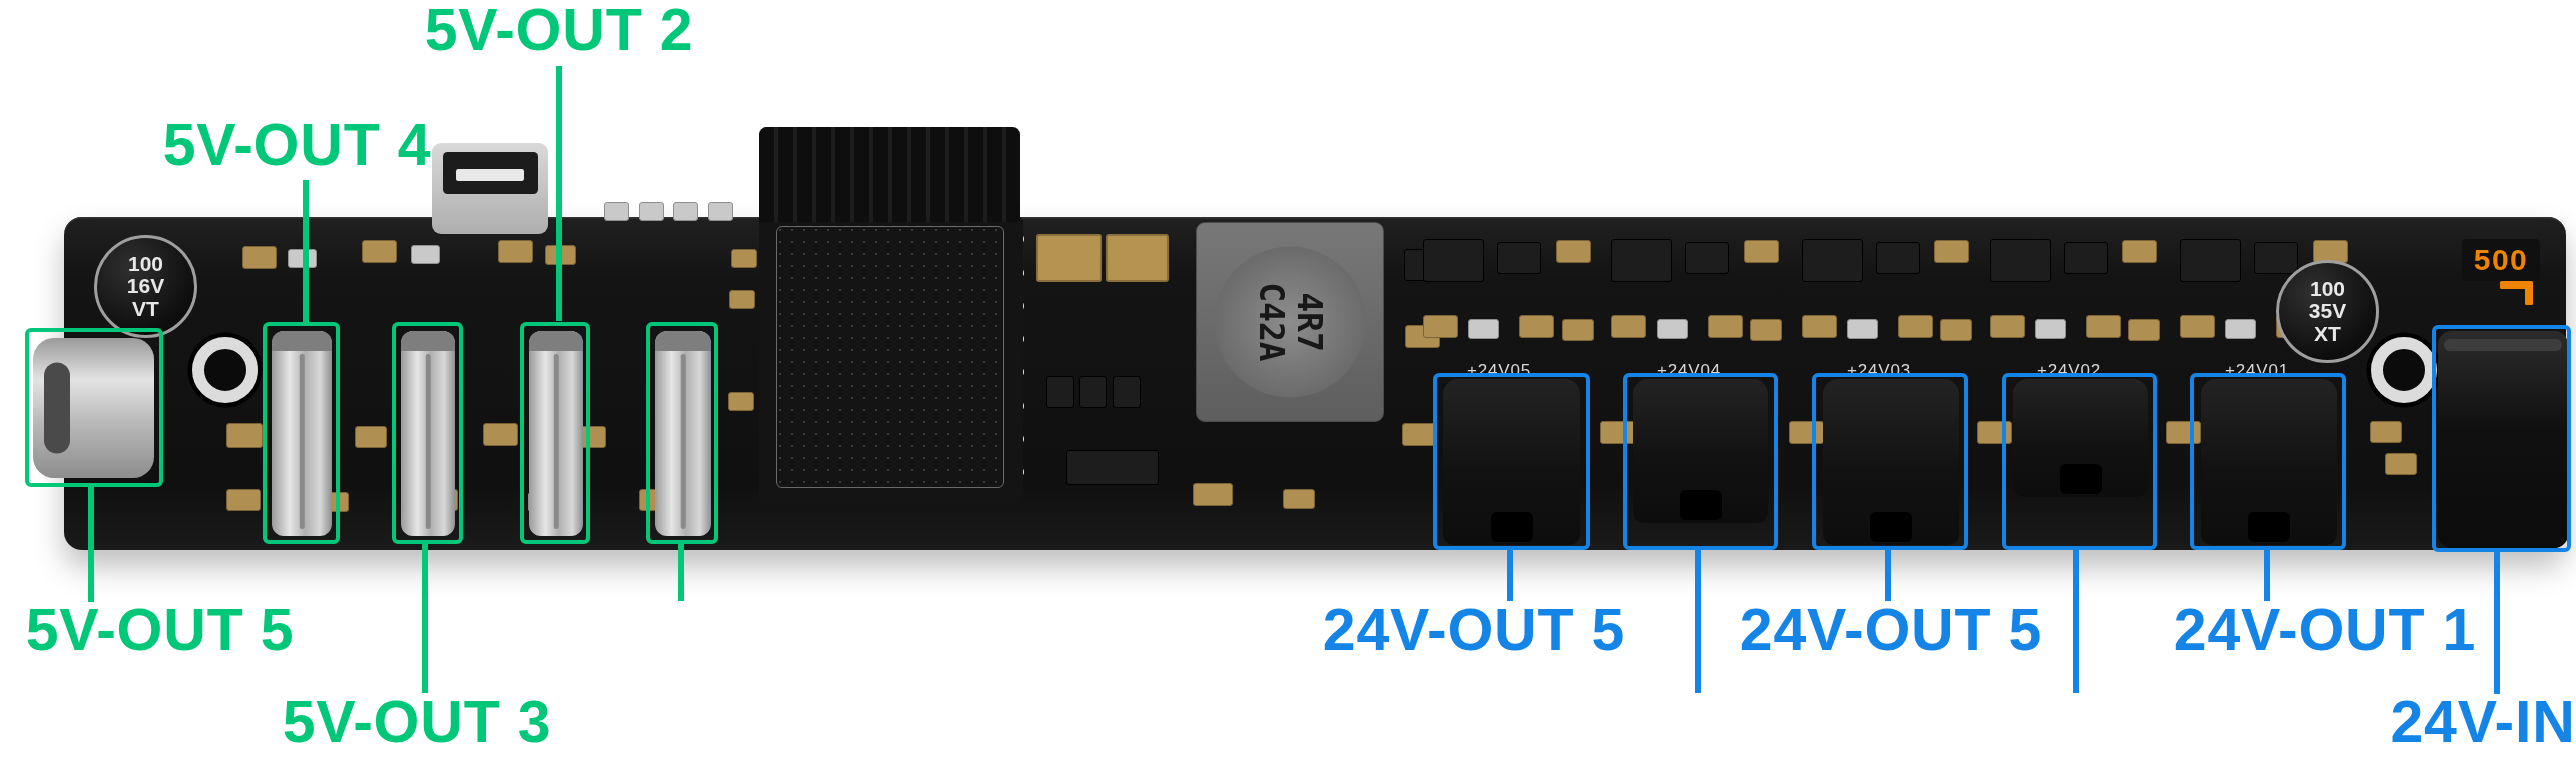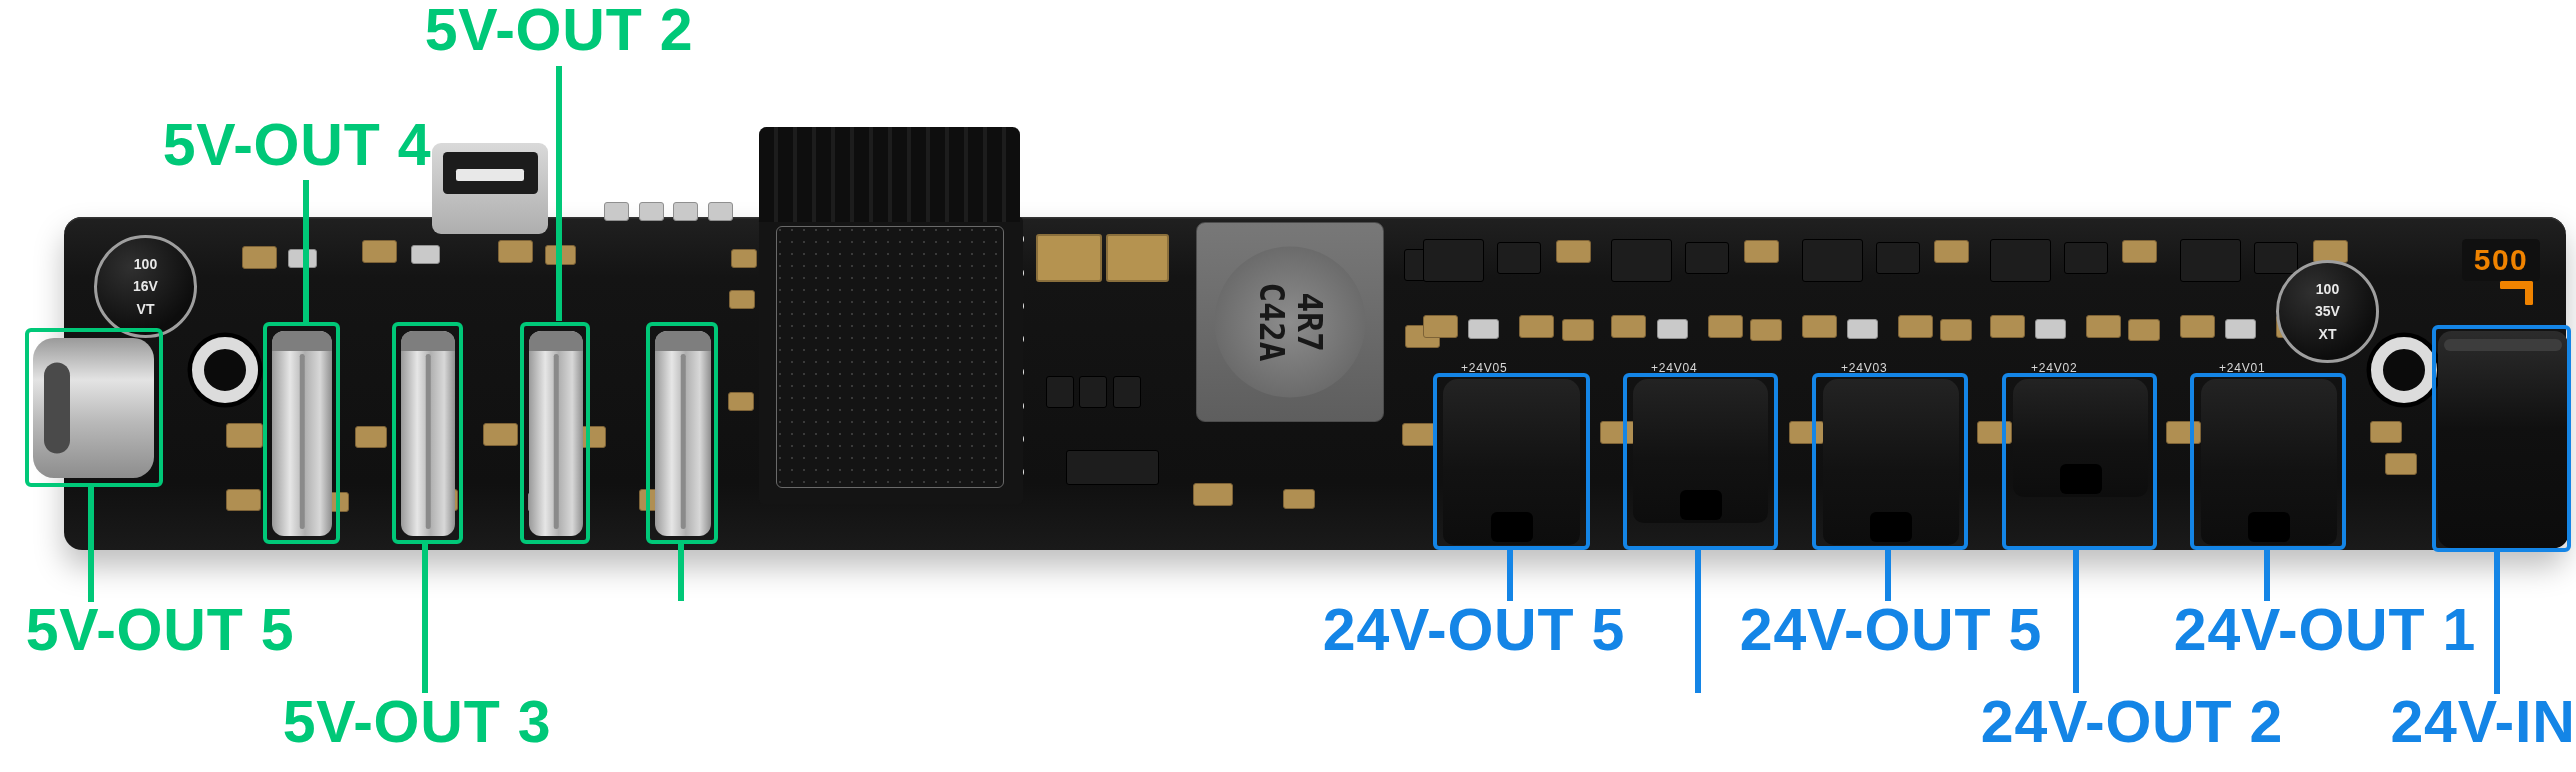--- a/index.html
+++ b/index.html
@@ -16,21 +16,21 @@
   .smd.i{background:#1d1d1d;border:1.5px solid #000;}
   .smd.s{background:#c9c9c9;border:1.5px solid #8f8f8f;}
   .smd.g{background:#b59350;border:2.3px solid #8a6f3c;}
   .smd.d{background:#e2e2e2;border-radius:50%;}
   .smd.o{background:#f08300;border-radius:1.5px;}
   .comp{position:absolute;z-index:3;}
   
   .cap{border-radius:50%;border:3.8px solid #9f9f9f;
        background:radial-gradient(circle at 35% 30%, #303030, #0d0d0d 72%);
        display:flex;flex-direction:column;align-items:center;justify-content:center;
-       color:#e8e8e8;font-size:14px;font-weight:bold;line-height:22.6px;text-align:center;}
+       color:#e8e8e8;font-size:21px;font-weight:bold;line-height:22.6px;text-align:center;}
   
   .mhole{border-radius:50%;background:#0b0b0b;border:12px solid #dcdcdc;box-shadow:0 0 0 4.5px #000;}
   
   .usbc{border-radius:21px;background:linear-gradient(180deg,#9a9a9a,#e3e3e3 30%,#b9b9b9 60%,#8d8d8d);}
   .usbc::after{content:"";position:absolute;left:10.6px;top:50%;transform:translateY(-50%);
        width:26px;height:91px;border-radius:13.6px;background:#4a4a4a;}
   
   .vconn{border-radius:12px;background:linear-gradient(90deg,#9a9a9a 0%,#e6e6e6 30%,#b0b0b0 55%,#d8d8d8 80%,#8f8f8f 100%);}
   .vconn::before{content:"";position:absolute;left:0;right:0;top:0;height:19.6px;border-radius:12px 12px 0 0;background:#7e7e7e;}
   .vconn::after{content:"";position:absolute;left:50%;transform:translateX(-50%);top:22.6px;bottom:7.5px;width:4.5px;background:#8a8a8a;border-radius:2.3px;}
@@ -48,21 +48,21 @@
   
   .ind{background:linear-gradient(180deg,#787878,#5e5e5e);border-radius:9px;border:1.5px solid #4c4c4c;}
   .ind::before{content:"";position:absolute;left:50%;top:50%;transform:translate(-50%,-50%);
         width:151px;height:151px;border-radius:50%;background:radial-gradient(#8d8d8d,#696969 75%);}
   .ind .txt{position:absolute;inset:0;display:flex;flex-direction:column;align-items:center;justify-content:center;
         transform:rotate(90deg);color:#181818;font-weight:bold;font-size:33px;line-height:38px;
         font-family:"DejaVu Sans Mono",monospace;}
   
   .jack{position:absolute;background:linear-gradient(180deg,#232323,#121212 55%,#0d0d0d);border-radius:15px 15px 10.6px 10.6px;z-index:3;}
   .jack .slot{position:absolute;left:50%;transform:translateX(-50%);bottom:3px;width:42px;height:30px;background:#000;border-radius:6px;}
-  .jack .silk{position:absolute;top:-18px;left:18px;font-size:12px;color:#d8d8d8;letter-spacing:0.8px;}
+  .jack .silk{position:absolute;top:-18px;left:24px;font-size:17px;color:#d8d8d8;letter-spacing:0.8px;}
   
   .barrel{background:linear-gradient(180deg,#2c2c2c,#101010 45%,#0c0c0c);border-radius:13.6px;}
   .barrel::before{content:"";position:absolute;left:6px;right:6px;top:7.5px;height:12px;border-radius:6px;background:#3d3d3d;}
   
   .fuse{background:#101010;border-radius:4.5px;display:flex;align-items:center;justify-content:center;
         color:#f08300;font-weight:bold;font-size:30px;letter-spacing:1.5px;}
   
   .gbox{position:absolute;border:4.5px solid var(--green);border-radius:6px;z-index:5;}
   .bbox{position:absolute;border:4.5px solid var(--blue);border-radius:6px;z-index:5;}
   .cl{position:absolute;width:6px;z-index:5;}
@@ -273,17 +273,16 @@
   <div class="cl b" style="left:2073px;top:546px;height:147px"></div>
   <div class="cl b" style="left:2494px;top:548px;height:146px"></div>
 
   <div class="lbl g" style="left:559px;top:0px">5V-OUT 2</div>
   <div class="lbl g" style="left:297px;top:115px">5V-OUT 4</div>
   <div class="lbl g" style="left:160px;top:600px">5V-OUT 5</div>
   <div class="lbl g" style="left:417px;top:692px">5V-OUT 3</div>
   <div class="lbl b" style="left:1474px;top:600px">24V-OUT 5</div>
   <div class="lbl b" style="left:1891px;top:600px">24V-OUT 5</div>
   <div class="lbl b" style="left:2325px;top:600px">24V-OUT 1</div>
-  <div class="lbl b" style="left:2132px;top:692px">24V-OUT 2</div>
   <div class="lbl b" style="left:2483px;top:692px">24V-IN</div>
 
 </div>
 
 
 </body></html>

